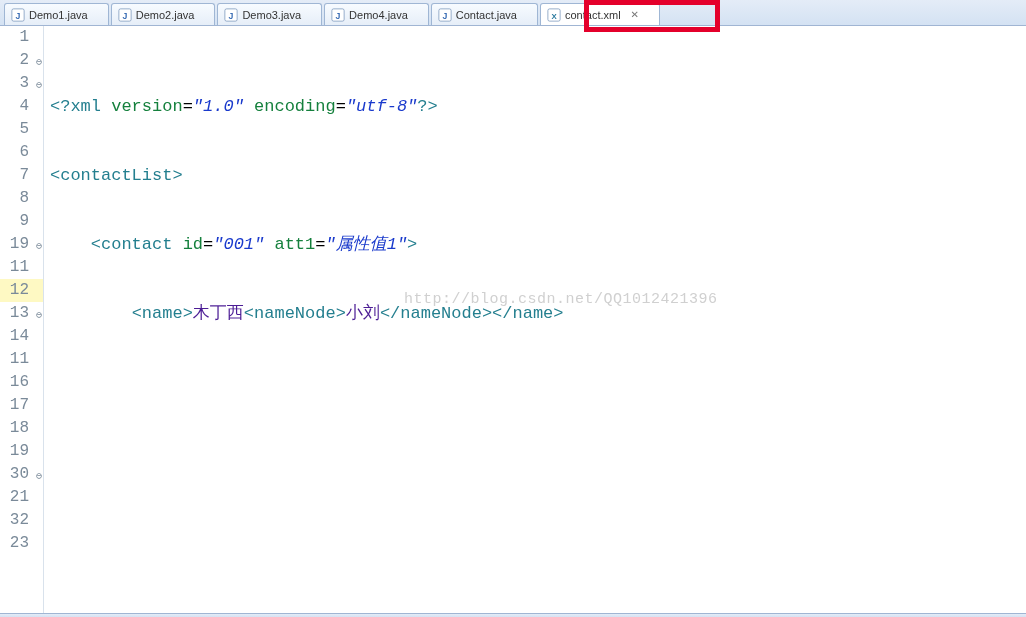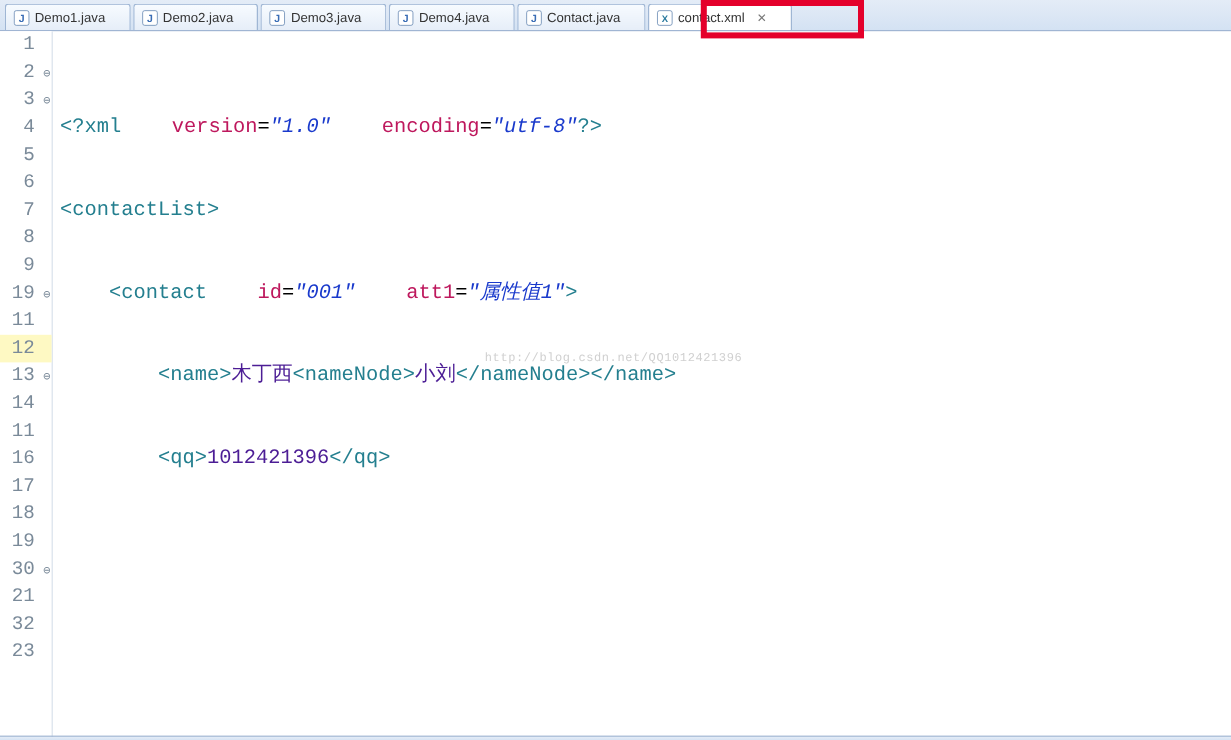--- a/index.html
+++ b/index.html
@@ -94,29 +94,29 @@
   flex: 1;
   font-family: Consolas, "Courier New", monospace;
   font-size: 17px;
   line-height: 23px;
   padding-left: 6px;
   white-space: pre;
   position: relative;
 }
 .code .line { height: 23px; }
 .t-bracket, .t-tag { color: #247f8f; }
-.t-attr { color: #be185d; margin-left: 32px; }
+.t-attr { color: #15803d; }
 .t-str { color: #1a3acc; font-style: italic; }
 .t-text { color: #4c1d95; }
 .t-eq { color: #000; }
 .watermark {
   position: absolute;
   color: #d0d0d0;
   font-family: "Courier New", monospace;
-  font-size: 10px;
+  font-size: 15px;
   letter-spacing: 0.5px;
   pointer-events: none;
 }
 .bottom-border {
   position:absolute;
   left:0; right:0; bottom:0;
   height:4px;
   background: linear-gradient(#e4ecf7,#d4e2f3);
   border-top:1px solid #a0b5d3;
 }
@@ -209,21 +209,20 @@
       <div class="ln">21</div>
       <div class="ln">32</div>
       <div class="ln">23</div>
     </div>
   <div class="code" id="code">
     <div class="watermark" id="wm" style="left: 360px; top: 262px;">http://blog.csdn.net/QQ1012421396</div>
     <div class="line"><span class="t-bracket">&lt;?</span><span class="t-tag">xml</span><span> </span><span class="t-attr">version</span><span class="t-eq">=</span><span class="t-str">"1.0"</span><span> </span><span class="t-attr">encoding</span><span class="t-eq">=</span><span class="t-str">"utf-8"</span><span class="t-bracket">?&gt;</span></div>
     <div class="line"><span class="t-bracket">&lt;</span><span class="t-tag">contactList</span><span class="t-bracket">&gt;</span></div>
     <div class="line"><span>    </span><span class="t-bracket">&lt;</span><span class="t-tag">contact</span><span> </span><span class="t-attr">id</span><span class="t-eq">=</span><span class="t-str">"001"</span><span> </span><span class="t-attr">att1</span><span class="t-eq">=</span><span class="t-str">"属性值1"</span><span class="t-bracket">&gt;</span></div>
     <div class="line"><span>        </span><span class="t-bracket">&lt;</span><span class="t-tag">name</span><span class="t-bracket">&gt;</span><span class="t-text">木丁西</span><span class="t-bracket">&lt;</span><span class="t-tag">nameNode</span><span class="t-bracket">&gt;</span><span class="t-text">小刘</span><span class="t-bracket">&lt;/</span><span class="t-tag">nameNode</span><span class="t-bracket">&gt;</span><span class="t-bracket">&lt;/</span><span class="t-tag">name</span><span class="t-bracket">&gt;</span></div>
-    <div class="line"><span>        </span><span class="t-bracket">&lt;</span><span class="t-tag">qq</span><span class="t-bracket">&gt;</span><span class="t-text">1012421396</span><span class="t-bracket">&lt;/</span><span class="t-tag">qq</span><span class="t-bracket">&gt;</span></div>
     
     
     
     
     
     
     
     
     
     

